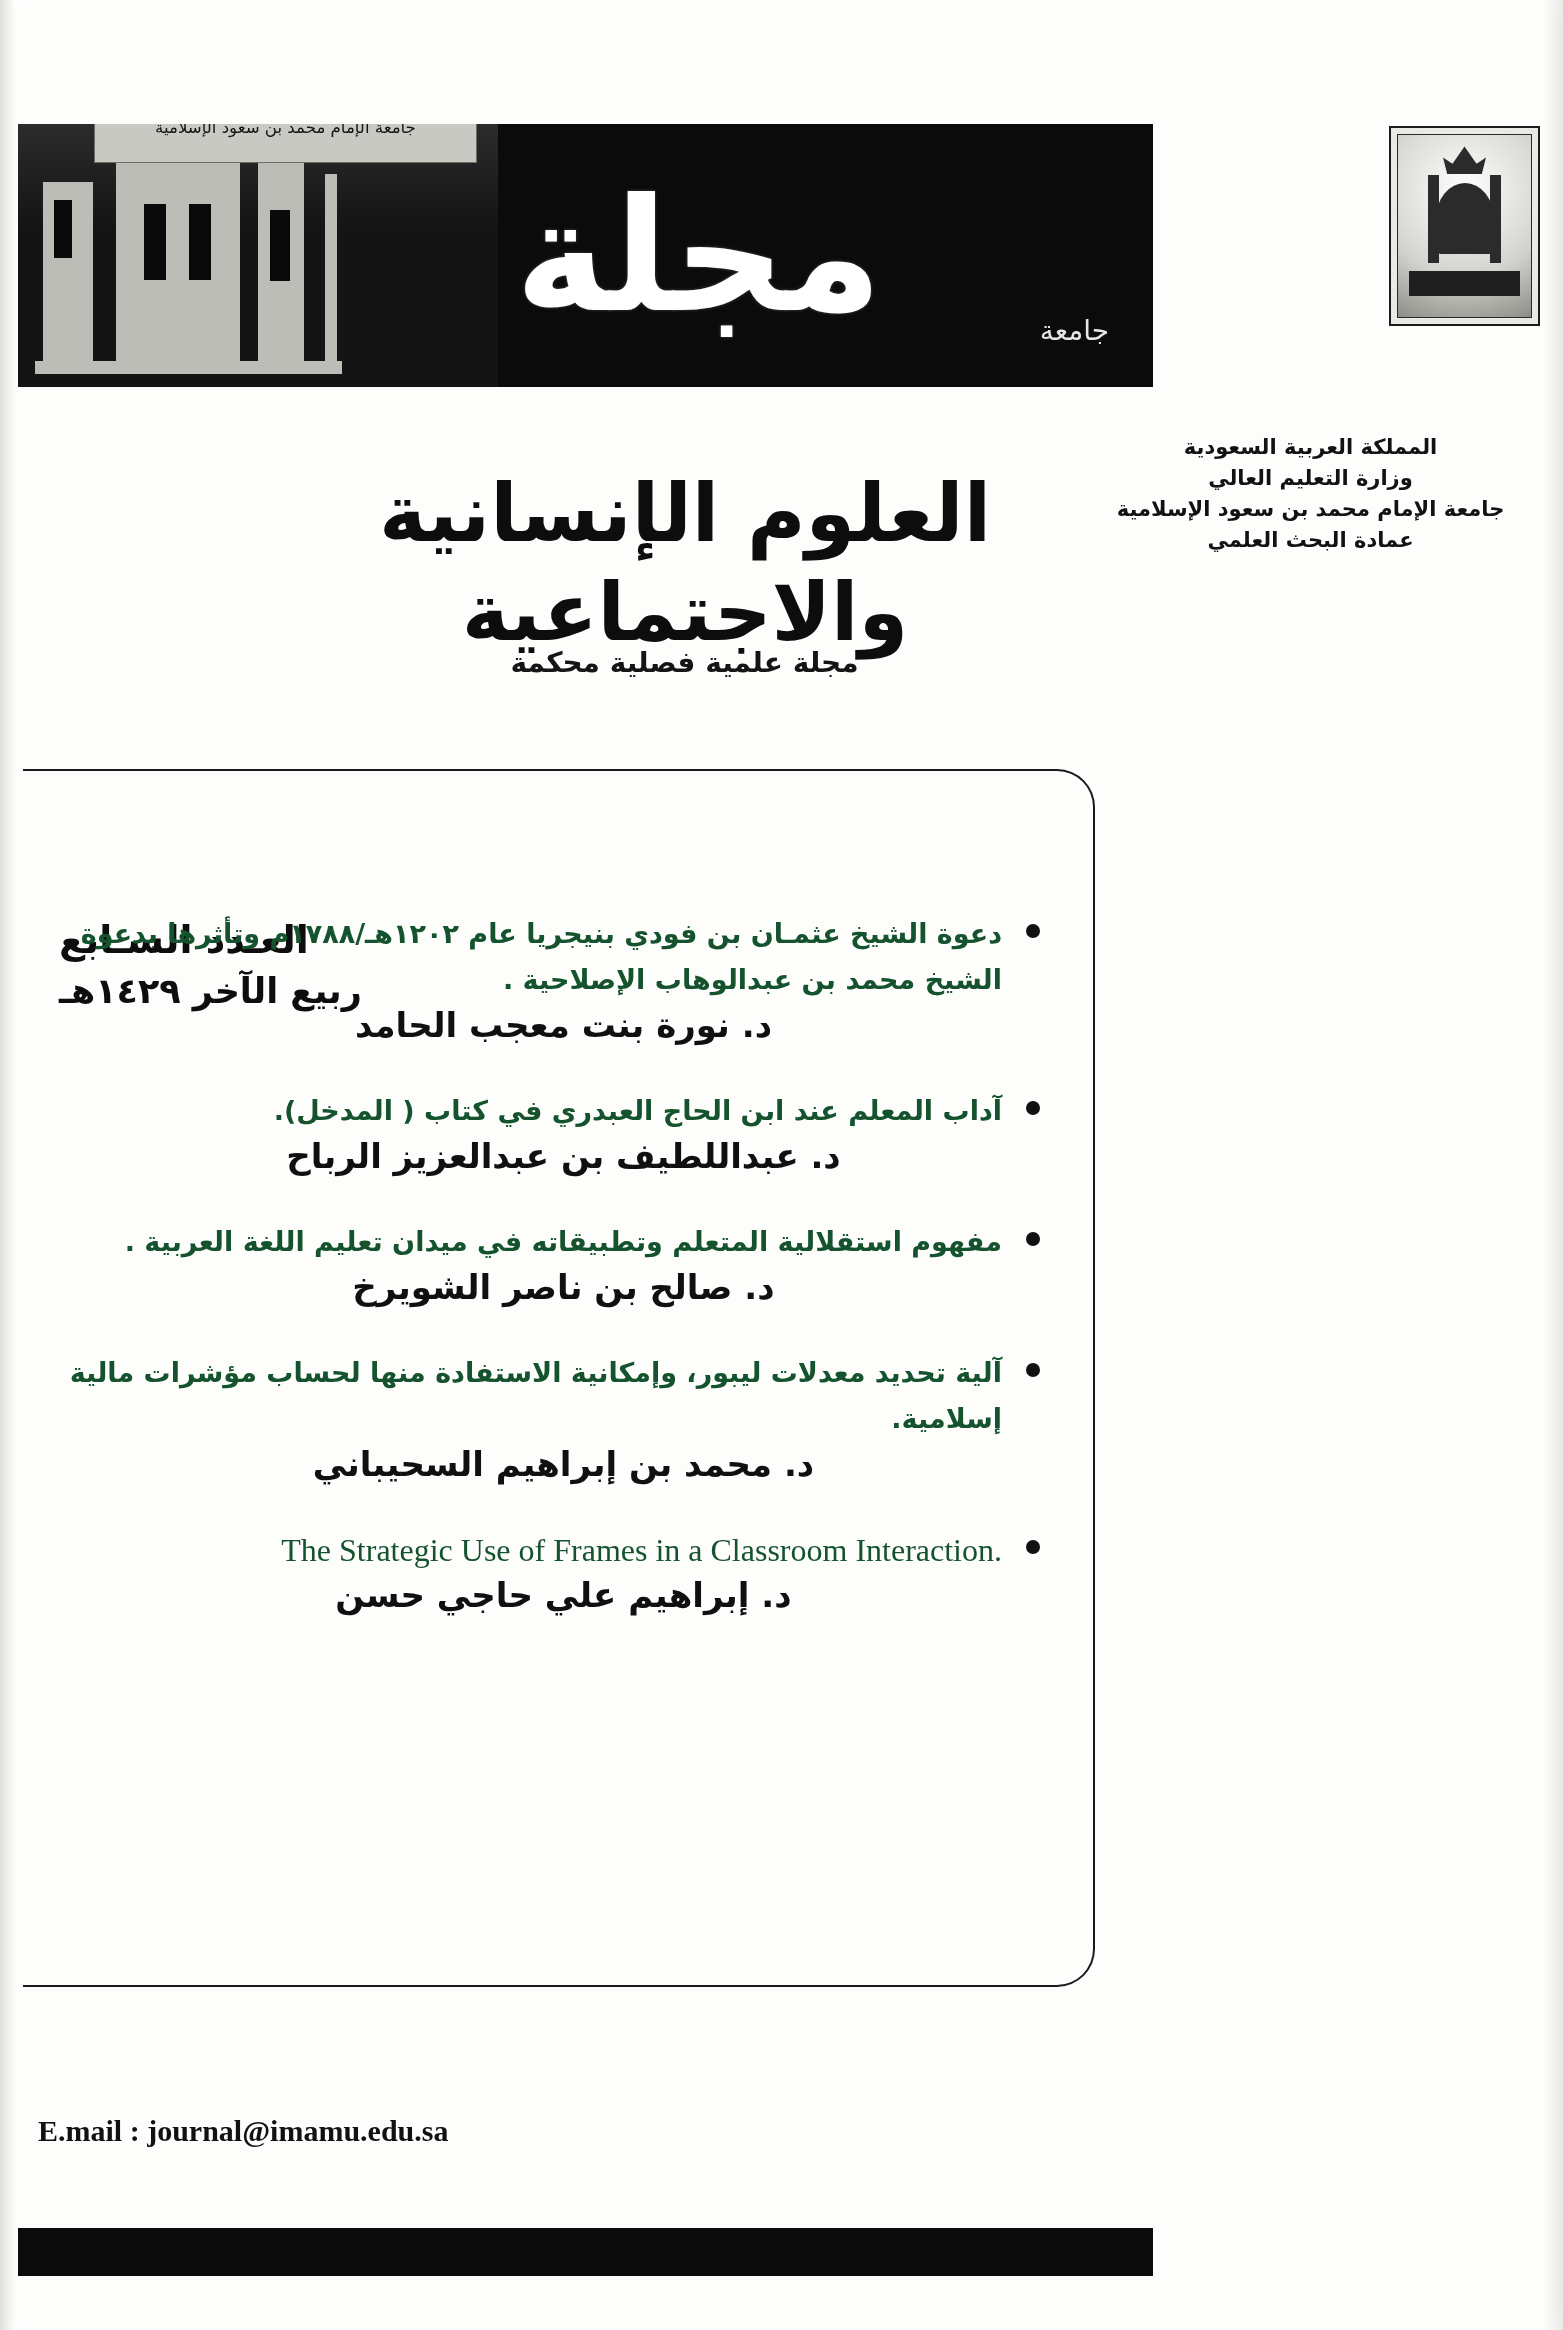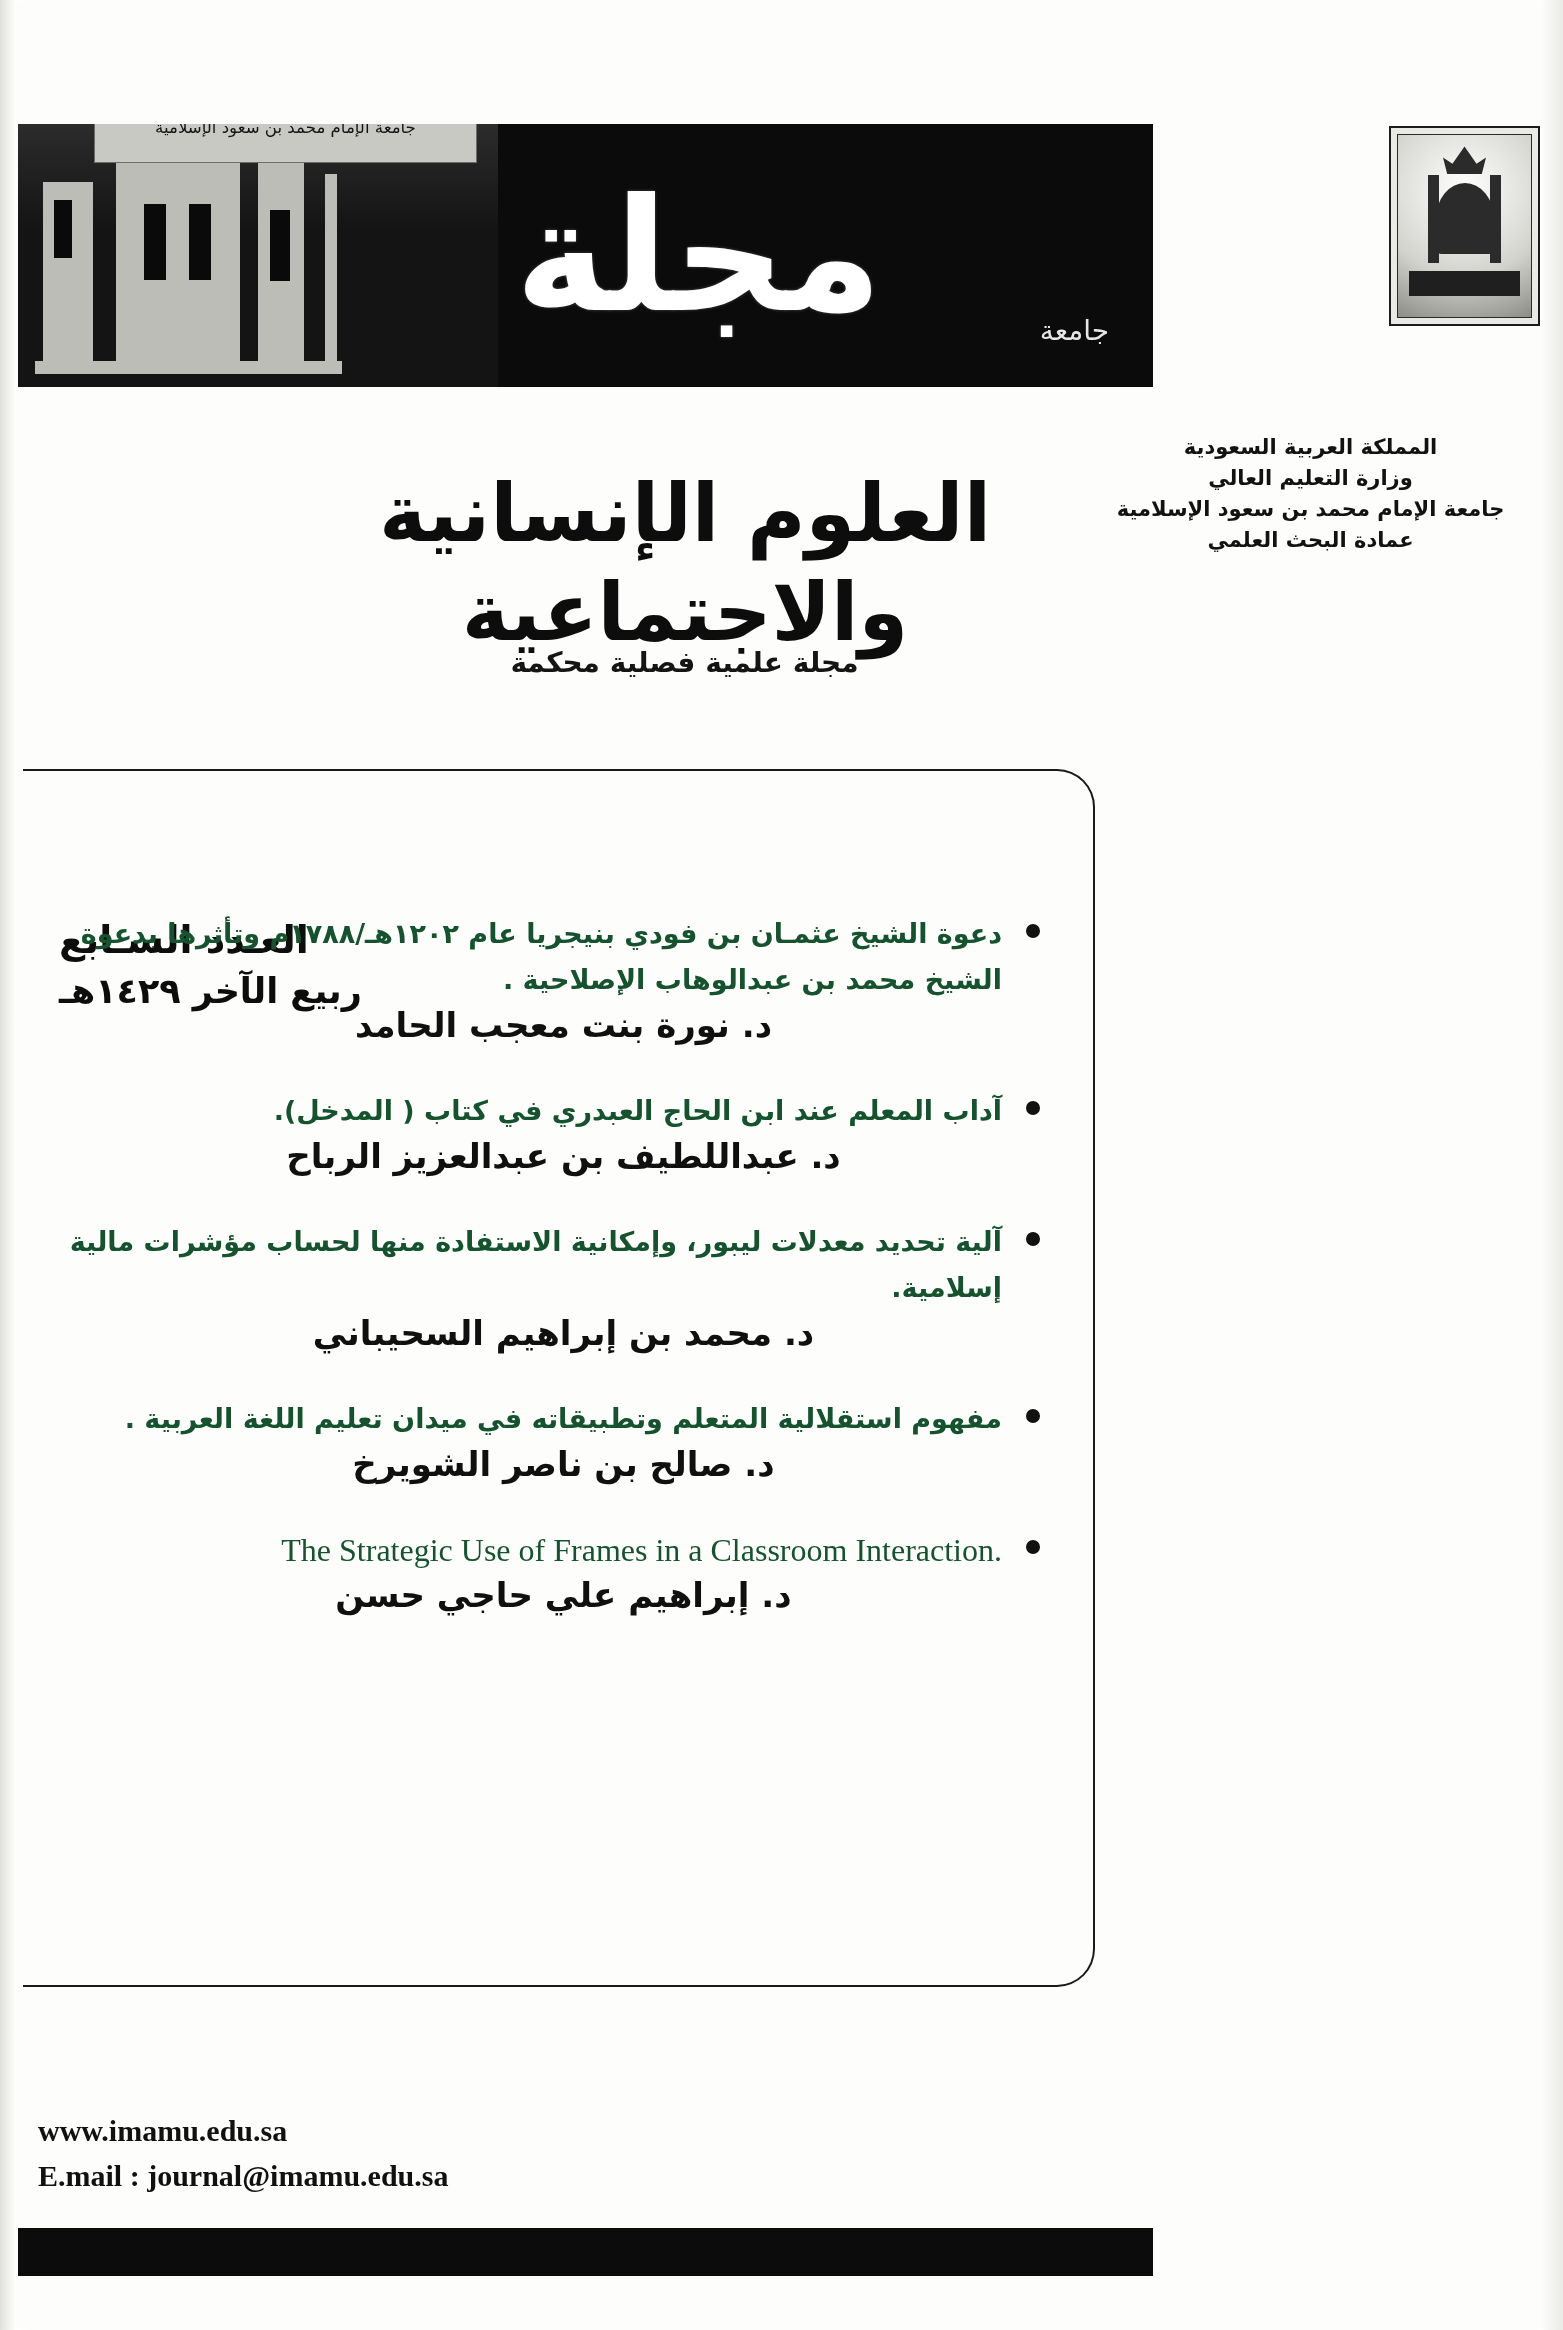--- a/index.html
+++ b/index.html
@@ -401,40 +401,39 @@
     </div>
 
     <div class="toc-item">
       <span class="bullet"></span>
       <div class="toc-title">آداب المعلم عند ابن الحاج العبدري في كتاب ( المدخل).</div>
       <div class="toc-author">د. عبداللطيف بن عبدالعزيز الرباح</div>
     </div>
 
     <div class="toc-item">
       <span class="bullet"></span>
+      <div class="toc-title">مفهوم استقلالية المتعلم وتطبيقاته في ميدان تعليم اللغة العربية .</div>
+      <div class="toc-author">د. صالح بن ناصر الشويرخ</div>
+    </div>
+
+    <div class="toc-item">
+      <span class="bullet"></span>
       <div class="toc-title">آلية تحديد معدلات ليبور، وإمكانية الاستفادة منها لحساب مؤشرات مالية إسلامية.</div>
       <div class="toc-author">د. محمد بن إبراهيم السحيباني</div>
-    </div>
-
-    <div class="toc-item">
-      <span class="bullet"></span>
-      <div class="toc-title">مفهوم استقلالية المتعلم وتطبيقاته في ميدان تعليم اللغة العربية .</div>
-      <div class="toc-author">د. صالح بن ناصر الشويرخ</div>
     </div>
 
     <div class="toc-item">
       <span class="bullet"></span>
       <div class="toc-title latin">The Strategic Use of Frames in a Classroom  Interaction.</div>
       <div class="toc-author">د. إبراهيم علي حاجي حسن</div>
     </div>
 
   </div>
 
   <div class="footer-links">
-    <div>www.imamu.edu.sa</div>
     <div>E.mail : journal@imamu.edu.sa</div>
   </div>
 
   <div class="footer-bar"></div>
   <div class="footer-bar-tail"></div>
 
 </div>
 
 
 </body></html>

